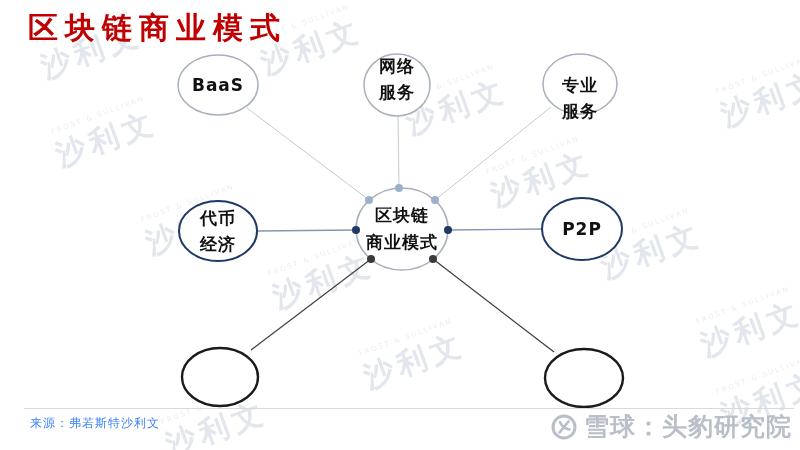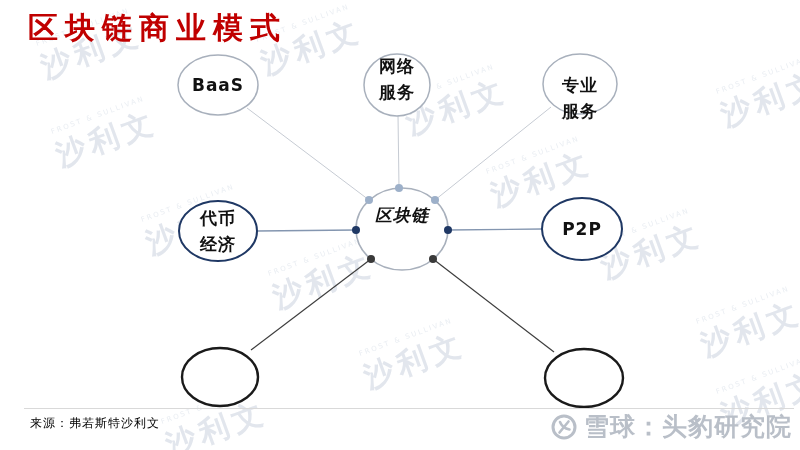--- a/index.html
+++ b/index.html
@@ -15,30 +15,30 @@
 
   
   .diagram{position:absolute;left:0;top:0;z-index:1;}
 
   
   .label-layer{position:absolute;inset:0;z-index:2;}
   .node-label{position:absolute;width:120px;display:flex;flex-direction:column;align-items:center;
       justify-content:center;text-align:center;color:#111111;font-size:17px;font-weight:600;
       line-height:26px;letter-spacing:1px;}
   .node-label.single{line-height:26px;justify-content:center;}
-  .center-label{line-height:27px;font-style:italic;}
+  .center-label{line-height:27px;}
 
   
   .page-title{position:absolute;left:28px;top:8px;z-index:3;color:#c00000;
       font-size:30px;font-weight:700;letter-spacing:7px;}
 
   
   .divider{position:absolute;left:24px;top:408px;width:770px;height:0;
       border-top:1px solid #d9d9d9;z-index:3;}
-  .source{position:absolute;left:30px;top:415px;z-index:3;color:#000000;font-size:12px;letter-spacing:1px;}
+  .source{position:absolute;left:30px;top:415px;z-index:3;color:#3b82f6;font-size:12px;letter-spacing:1px;}
   .brand{position:absolute;right:8px;top:410px;z-index:3;display:flex;align-items:center;gap:6px;}
   .brand-text{color:#b9bfc8;font-size:25px;font-weight:700;letter-spacing:1px;white-space:nowrap;
       text-shadow:1px 1px 0 #ffffff;}
 </style>
 </head>
 <body>
 
 <div class="stage">
 
   <div class="wm-layer">
@@ -120,20 +120,21 @@
     <circle cx="435" cy="200" r="4" fill="#9db0c9"></circle>
     <circle cx="356" cy="230" r="4" fill="#1f3864"></circle>
     <circle cx="448" cy="230" r="4" fill="#1f3864"></circle>
     <circle cx="371" cy="259" r="4" fill="#3a3a3a"></circle>
     <circle cx="433" cy="259" r="4" fill="#3a3a3a"></circle>
   </svg>
 
   <div class="label-layer">
     <div class="node-label center-label" style="left:342px;top:202px">
       <span>区块链</span>
+      <span>商业模式</span>
     </div>
     <div class="node-label single" style="left:158px;top:72px">
       <span>BaaS</span>
     </div>
     <div class="node-label" style="left:337px;top:53px">
       <span>网络</span>
       <span>服务</span>
     </div>
     <div class="node-label" style="left:520px;top:72px">
       <span>专业</span>

